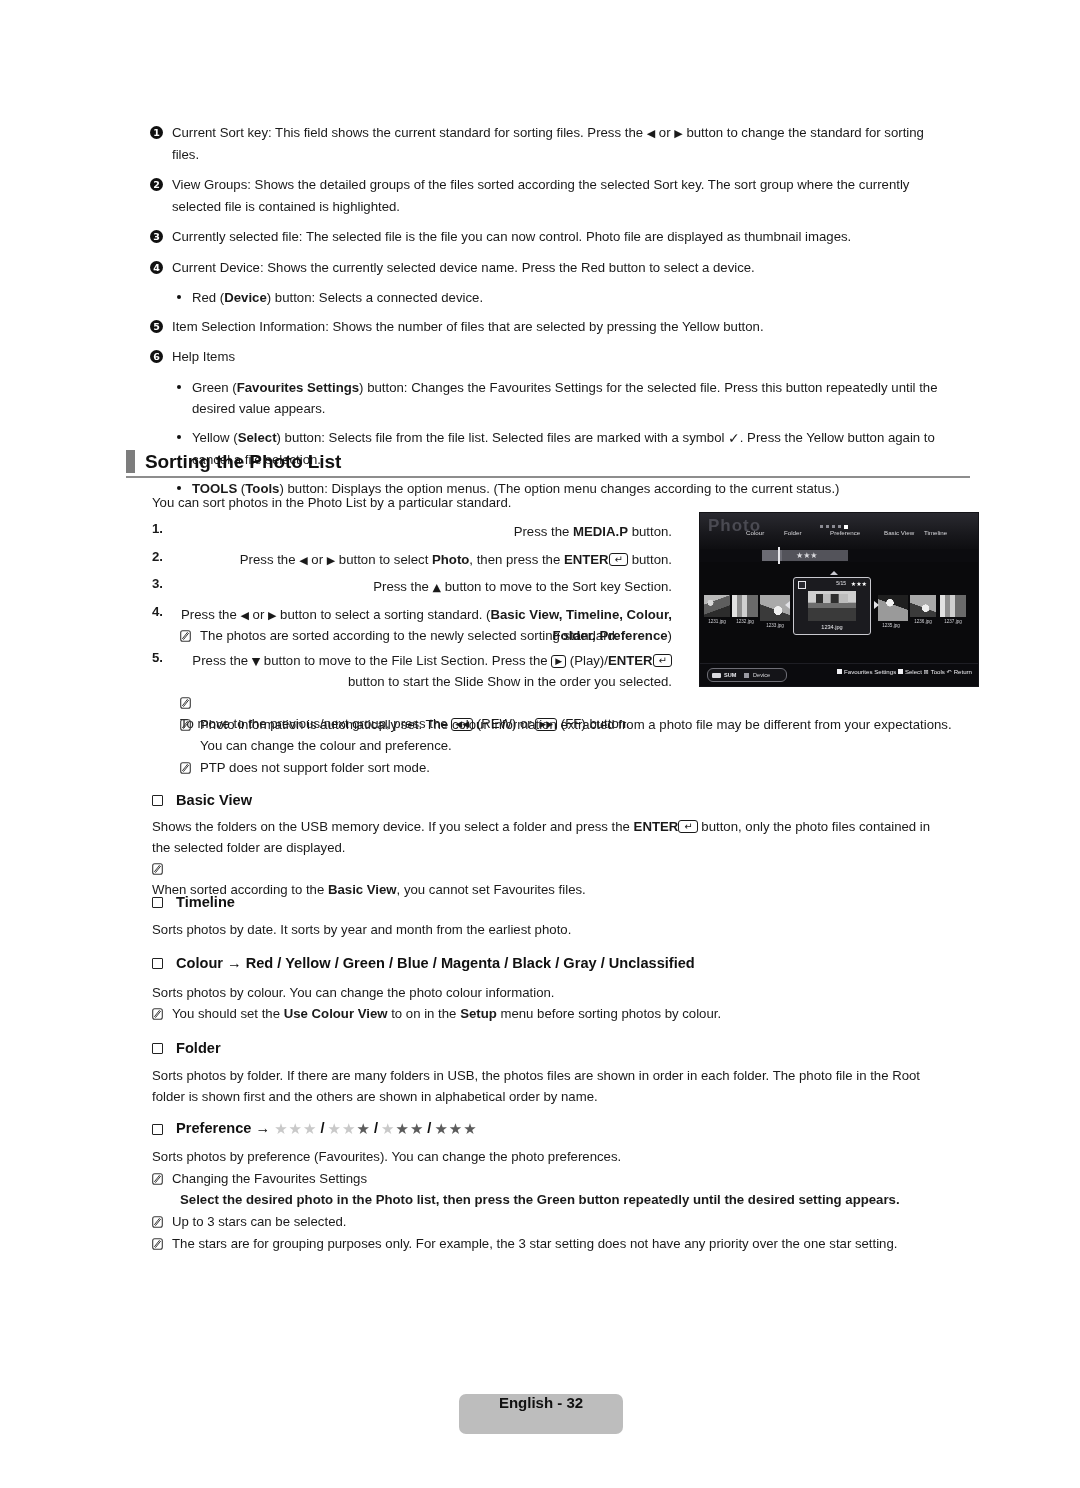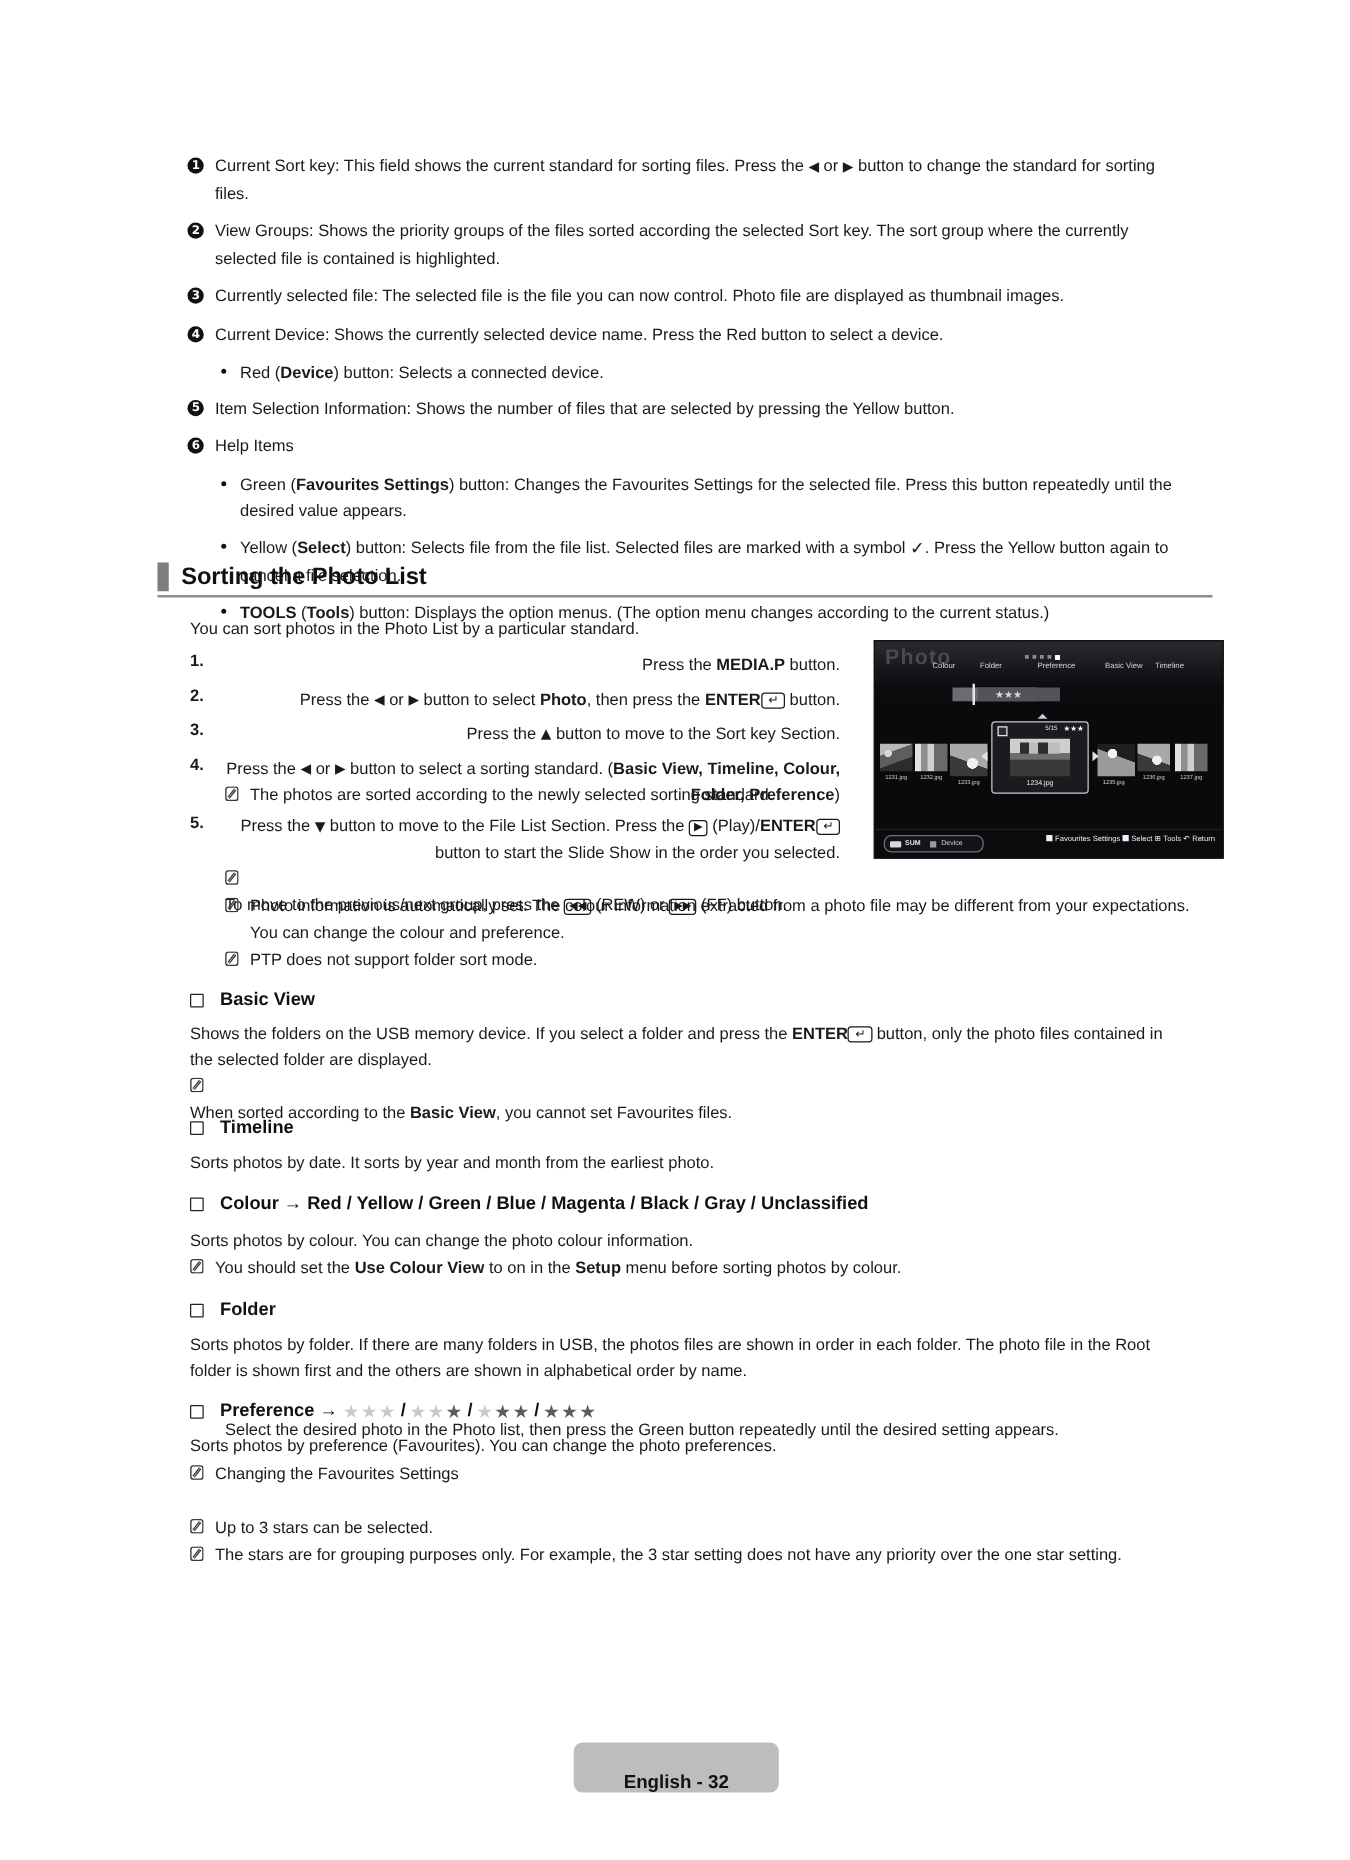--- a/index.html
+++ b/index.html
@@ -284,39 +284,39 @@
   .footer {
     position: absolute;
     left: 459px; top: 1394px;
     width: 164px; height: 40px;
     background: #bdbdbd;
     border-radius: 7px;
     color: #111;
     font-size: 15px;
     font-weight: bold;
     display: flex;
-    align-items: flex-end;
+    align-items: flex-start;
     justify-content: center;
   }
 </style>
 </head>
 <body>
 
 <div class="page">
 
   <div class="numlist">
 
     <div class="num-row">
       <div class="num-badge">1</div>
       <div class="num-body"><span>Current Sort key: This field shows the current standard for sorting files. Press the </span><span class="arrowg">◀</span><span> or </span><span class="arrowg">▶</span><span> button to change the standard for sorting files.</span></div>
     </div>
 
     <div class="num-row">
       <div class="num-badge">2</div>
-      <div class="num-body">View Groups:  Shows the priority groups of the files sorted according the selected Sort key. The sort group where the currently selected file is contained is highlighted.</div>
+      <div class="num-body">View Groups:  Shows the detailed groups of the files sorted according the selected Sort key. The sort group where the currently selected file is contained is highlighted.</div>
     </div>
 
     <div class="num-row">
       <div class="num-badge">3</div>
       <div class="num-body">Currently selected file: The selected file is the file you can now control. Photo file are displayed as thumbnail images.</div>
     </div>
 
     <div class="num-row">
       <div class="num-badge">4</div>
       <div class="num-body">Current Device: Shows the currently selected device name. Press the Red button to select a device.</div>
@@ -563,21 +563,21 @@
   <div class="note-row" style="position:absolute; left:152px; top:1168px; width:790px; margin:0;">
     <span class="note-ico">
       <svg width="11" height="12" viewBox="0 0 11 12">
           <rect x="0.7" y="0.7" width="9.6" height="10.6" rx="2" fill="none" stroke="#3a3a3a" stroke-width="1.1"></rect>
           <path d="M2.3 8.9 L7.6 2.2" stroke="#3a3a3a" stroke-width="1"></path>
           <path d="M3.4 9.7 L8.7 3.0" stroke="#3a3a3a" stroke-width="1"></path>
         </svg>
     </span>
     <span class="note-body">Changing the Favourites Settings</span>
   </div>
-  <div class="body-col para" style="left:180px; top:1133px; width:770px;">Select the desired photo in the Photo list, then press the Green button repeatedly until the desired setting appears.</div>
+  <div class="body-col para" style="left:180px; top:1189px; width:770px;font-weight:bold;">Select the desired photo in the Photo list, then press the Green button repeatedly until the desired setting appears.</div>
 
   <div class="note-row" style="position:absolute; left:152px; top:1211px; width:790px; margin:0;">
     <span class="note-ico">
       <svg width="11" height="12" viewBox="0 0 11 12">
           <rect x="0.7" y="0.7" width="9.6" height="10.6" rx="2" fill="none" stroke="#3a3a3a" stroke-width="1.1"></rect>
           <path d="M2.3 8.9 L7.6 2.2" stroke="#3a3a3a" stroke-width="1"></path>
           <path d="M3.4 9.7 L8.7 3.0" stroke="#3a3a3a" stroke-width="1"></path>
         </svg>
     </span>
     <span class="note-body">Up to 3 stars can be selected.</span>

